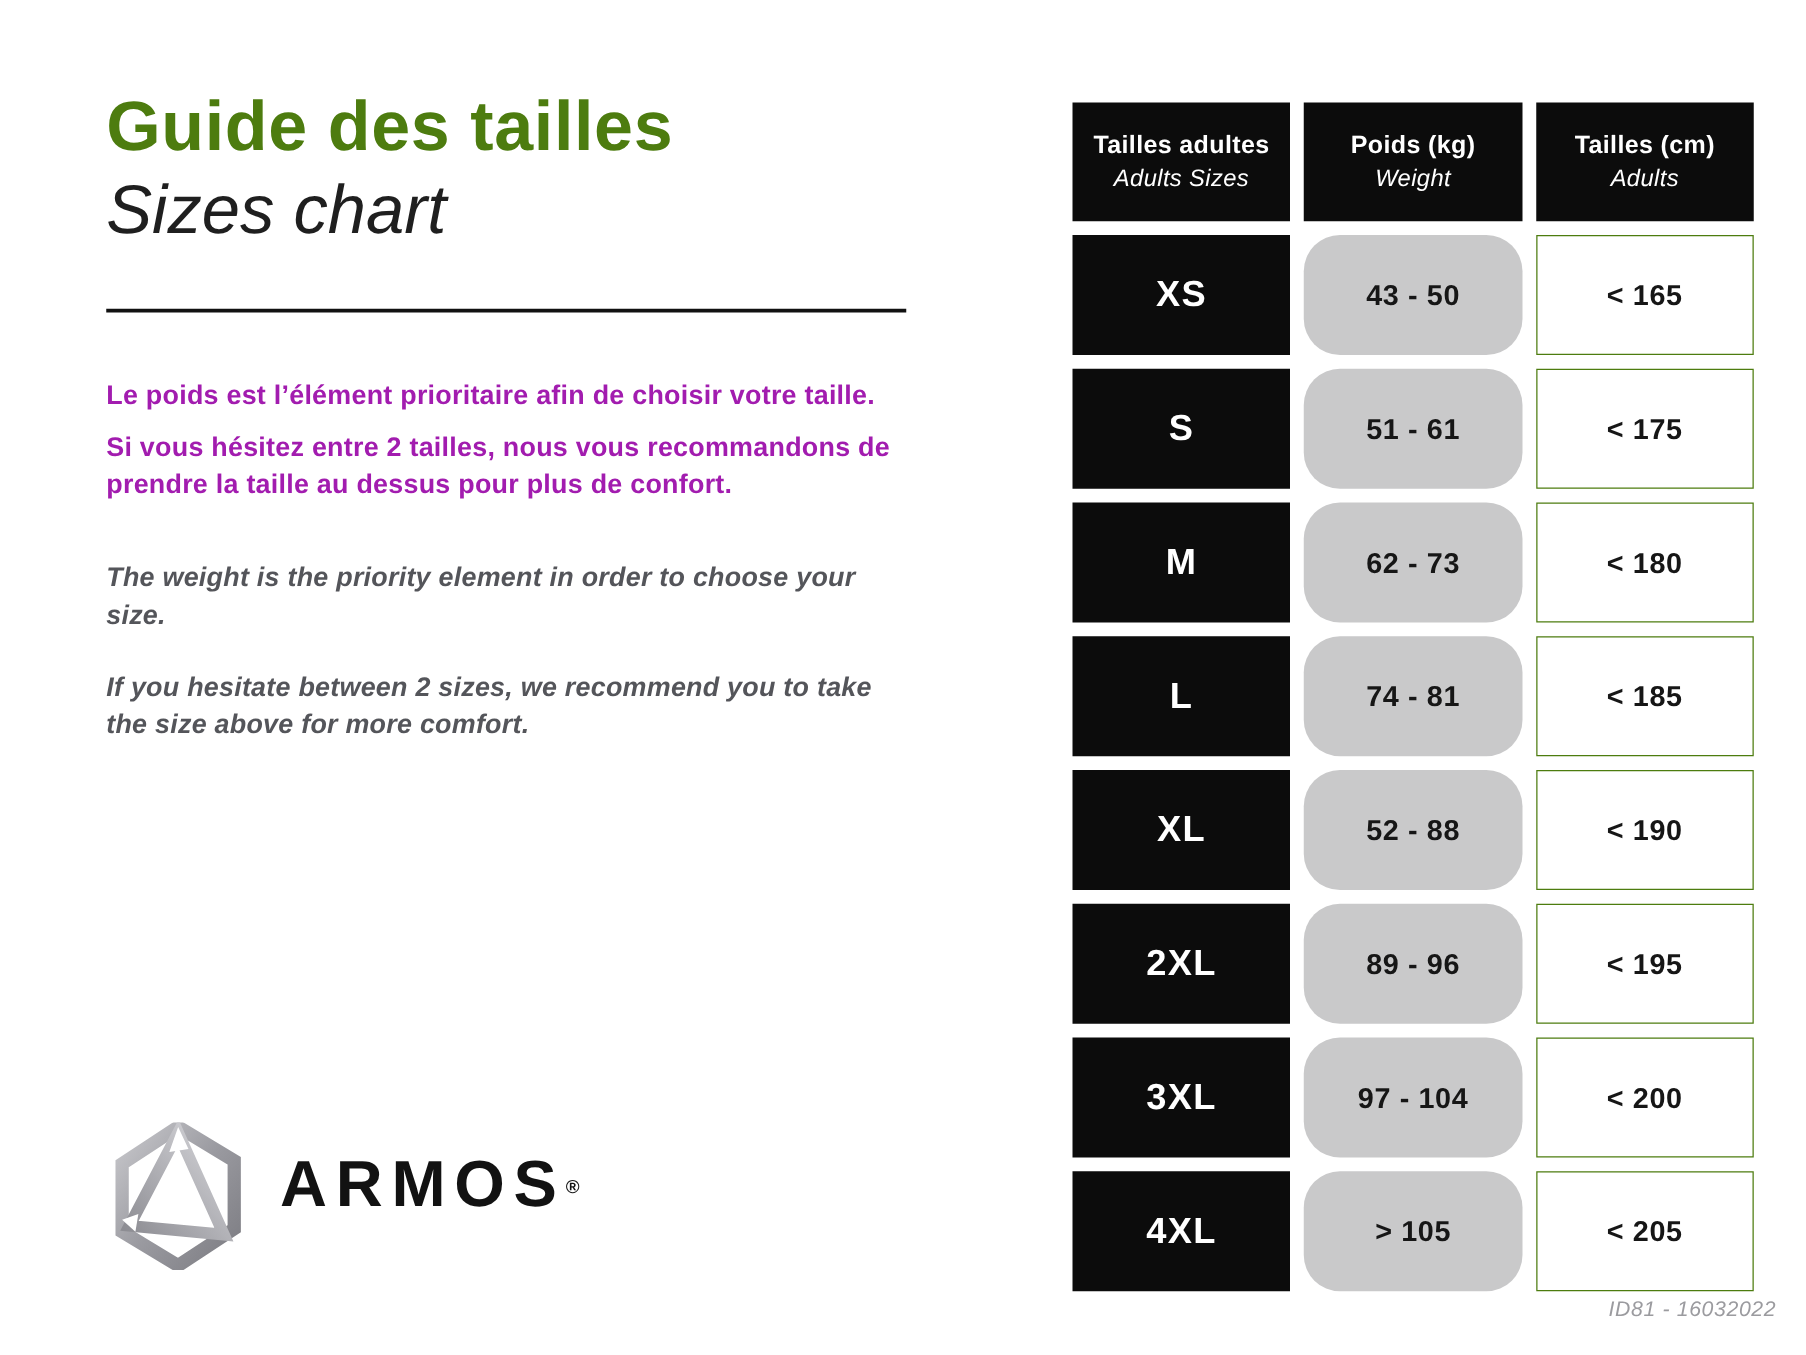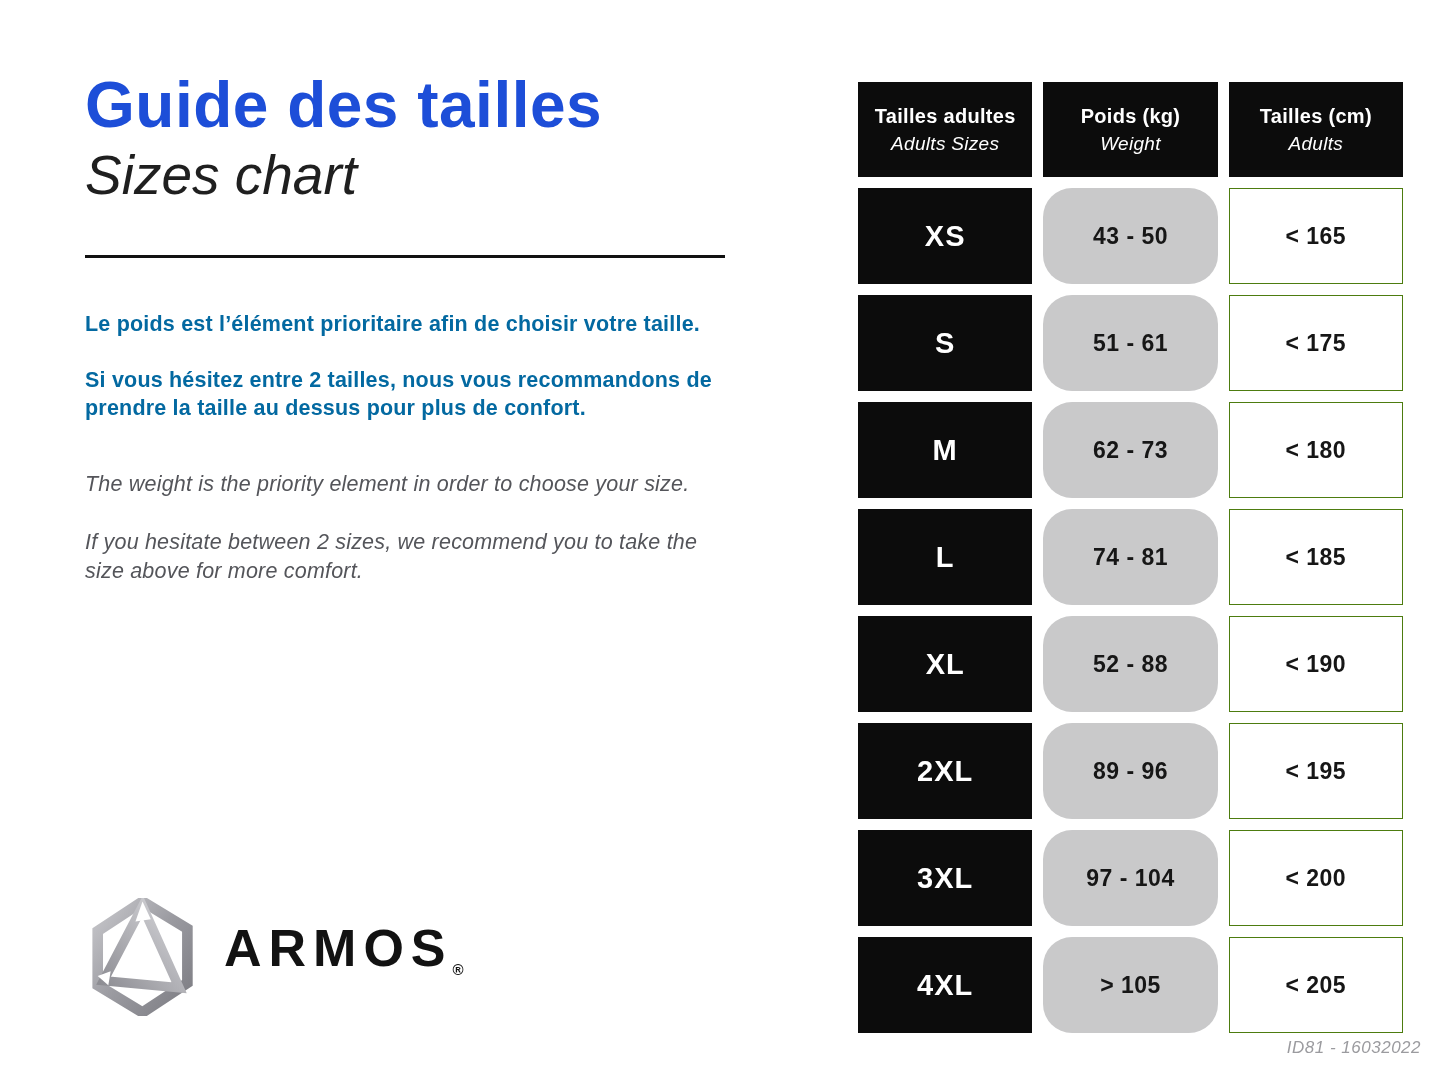--- a/index.html
+++ b/index.html
@@ -13,76 +13,76 @@
   }
   .page { position: absolute; inset: 0; background: #ffffff; }
 
   
   .left-col {
     position: absolute;
     left: 85px; top: 72px;
     width: 648px;
   }
   .title-fr {
-    font-size: 64px;
+    font-size: 56px;
     font-weight: 800;
     letter-spacing: 0.5px;
-    color: #1d4ed8;
+    color: #4d7c0f;
     line-height: 1.05;
   }
   .title-en {
     font-size: 55px;
     font-weight: 300;
     font-style: italic;
     color: #1f1f1f;
     margin-top: 8px;
     line-height: 1.05;
   }
   .rule {
     margin-top: 50px;
     width: 640px; height: 3px;
     background: #111111;
   }
   .para-fr {
     font-size: 21.5px;
     font-weight: 600;
-    color: #0369a1;
+    color: #a21caf;
     line-height: 1.33;
     letter-spacing: 0.2px;
   }
   .para-en {
     font-size: 21.5px;
-    font-weight: 400;
+    font-weight: 700;
     font-style: italic;
     color: #54555a;
     line-height: 1.36;
     letter-spacing: 0.2px;
   }
   .p-fr-1 { margin-top: 52px; }
-  .p-fr-2 { margin-top: 27px; }
+  .p-fr-2 { margin-top: 14px; }
   .p-en-1 { margin-top: 47px; }
   .p-en-2 { margin-top: 29px; }
 
   
   .brand {
     position: absolute;
     left: 80px; top: 898px;
     display: flex;
     align-items: center;
   }
   .logo-svg { width: 118px; height: 118px; display: block; }
   .wordmark {
     margin-left: 26px;
     margin-top: -18px;
     font-size: 52px;
     font-weight: 800;
     letter-spacing: 7px;
     color: #121212;
     display: flex;
-    align-items: flex-end;
+    align-items: center;
   }
   .wordmark .reg {
     font-size: 15px;
     font-weight: 700;
     letter-spacing: 0;
     margin-top: 2px;
   }
 
   
   .size-table {

